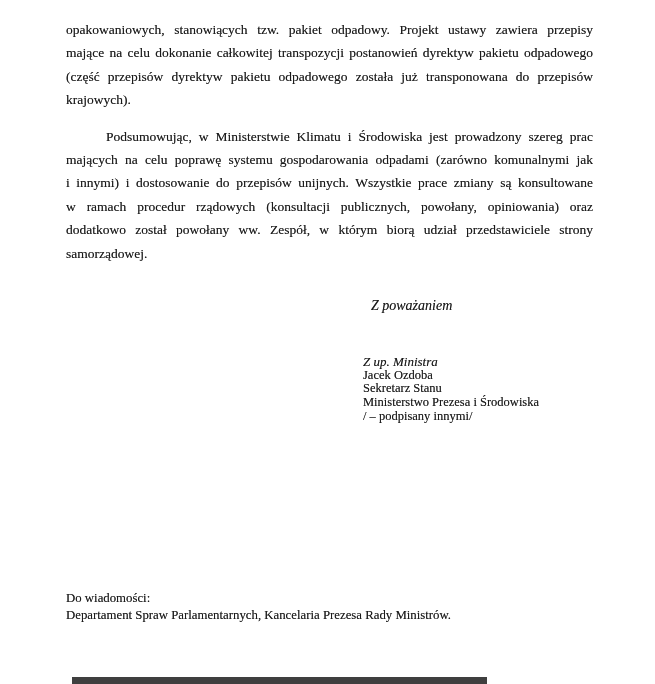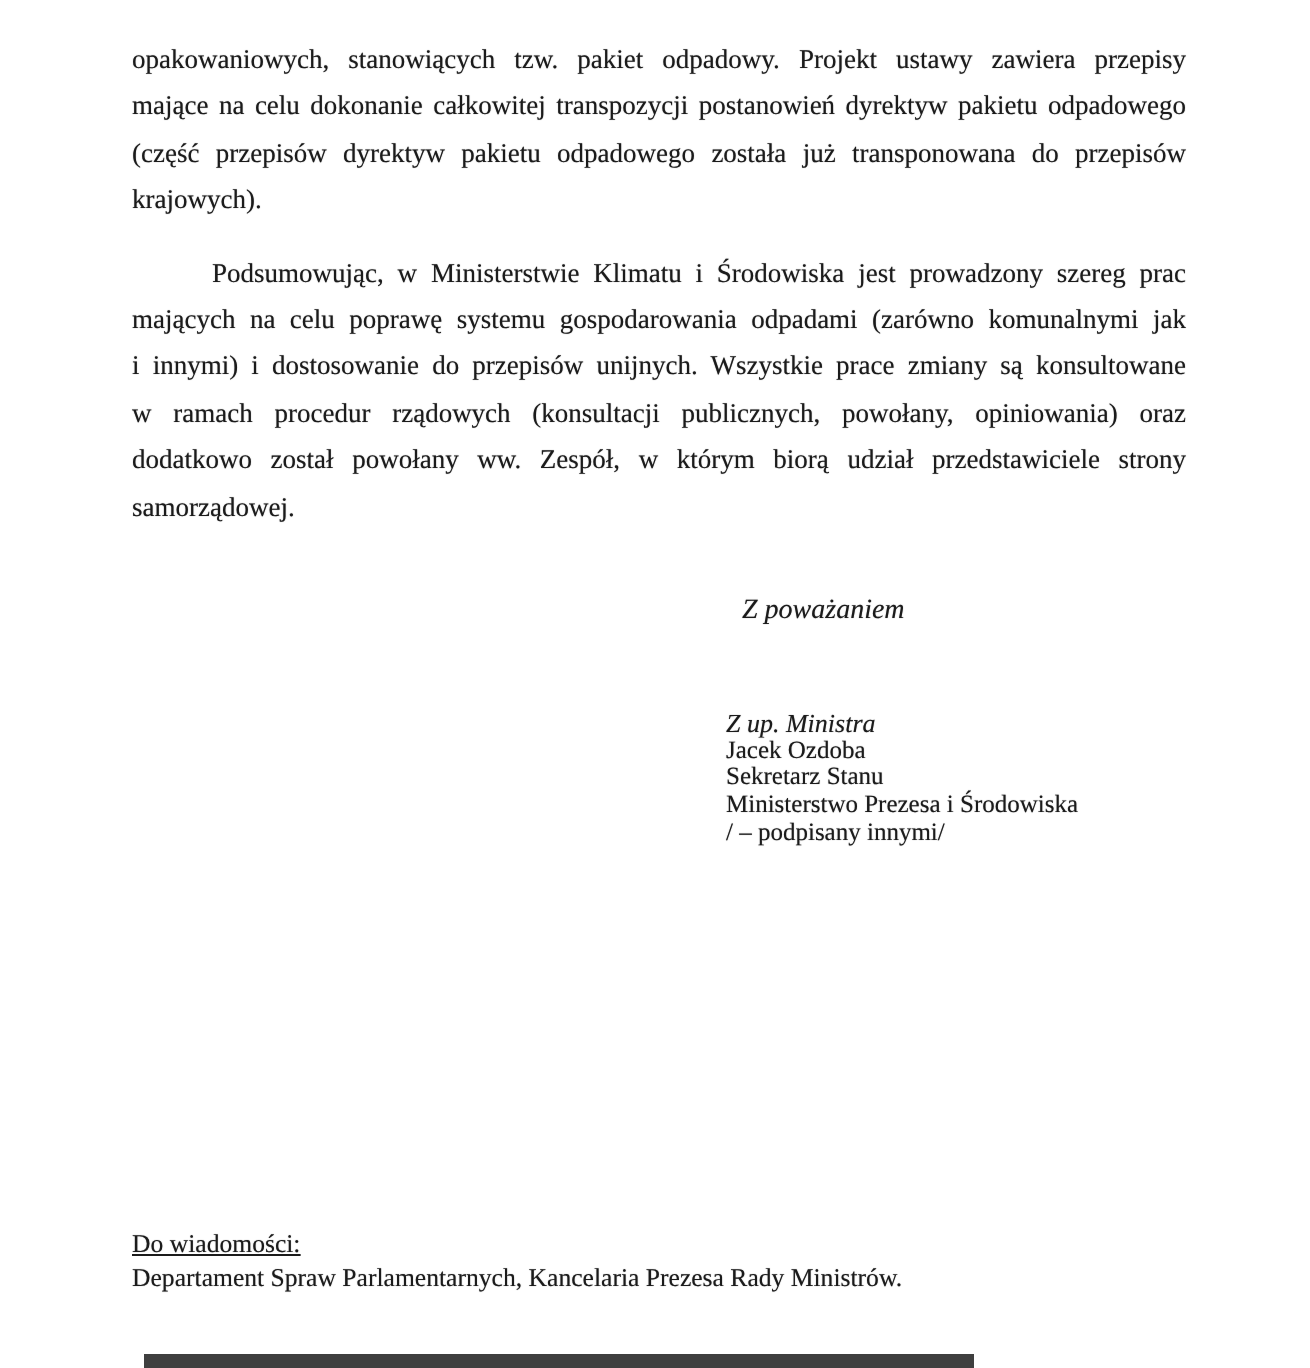--- a/index.html
+++ b/index.html
@@ -61,22 +61,20 @@
     font-size: 13px;
   }
   .cc {
     position: absolute;
     left: 66px;
     top: 590px;
     font-size: 12.8px;
     line-height: 17.3px;
   }
   .cc-heading {
-    text-decoration: underline;
-    margin-top: 24px;
   }
   .bottom-bar {
     position: absolute;
     left: 72px;
     top: 677px;
     width: 415px;
     height: 7px;
     background: #3f3f3f;
   }
 </style>

